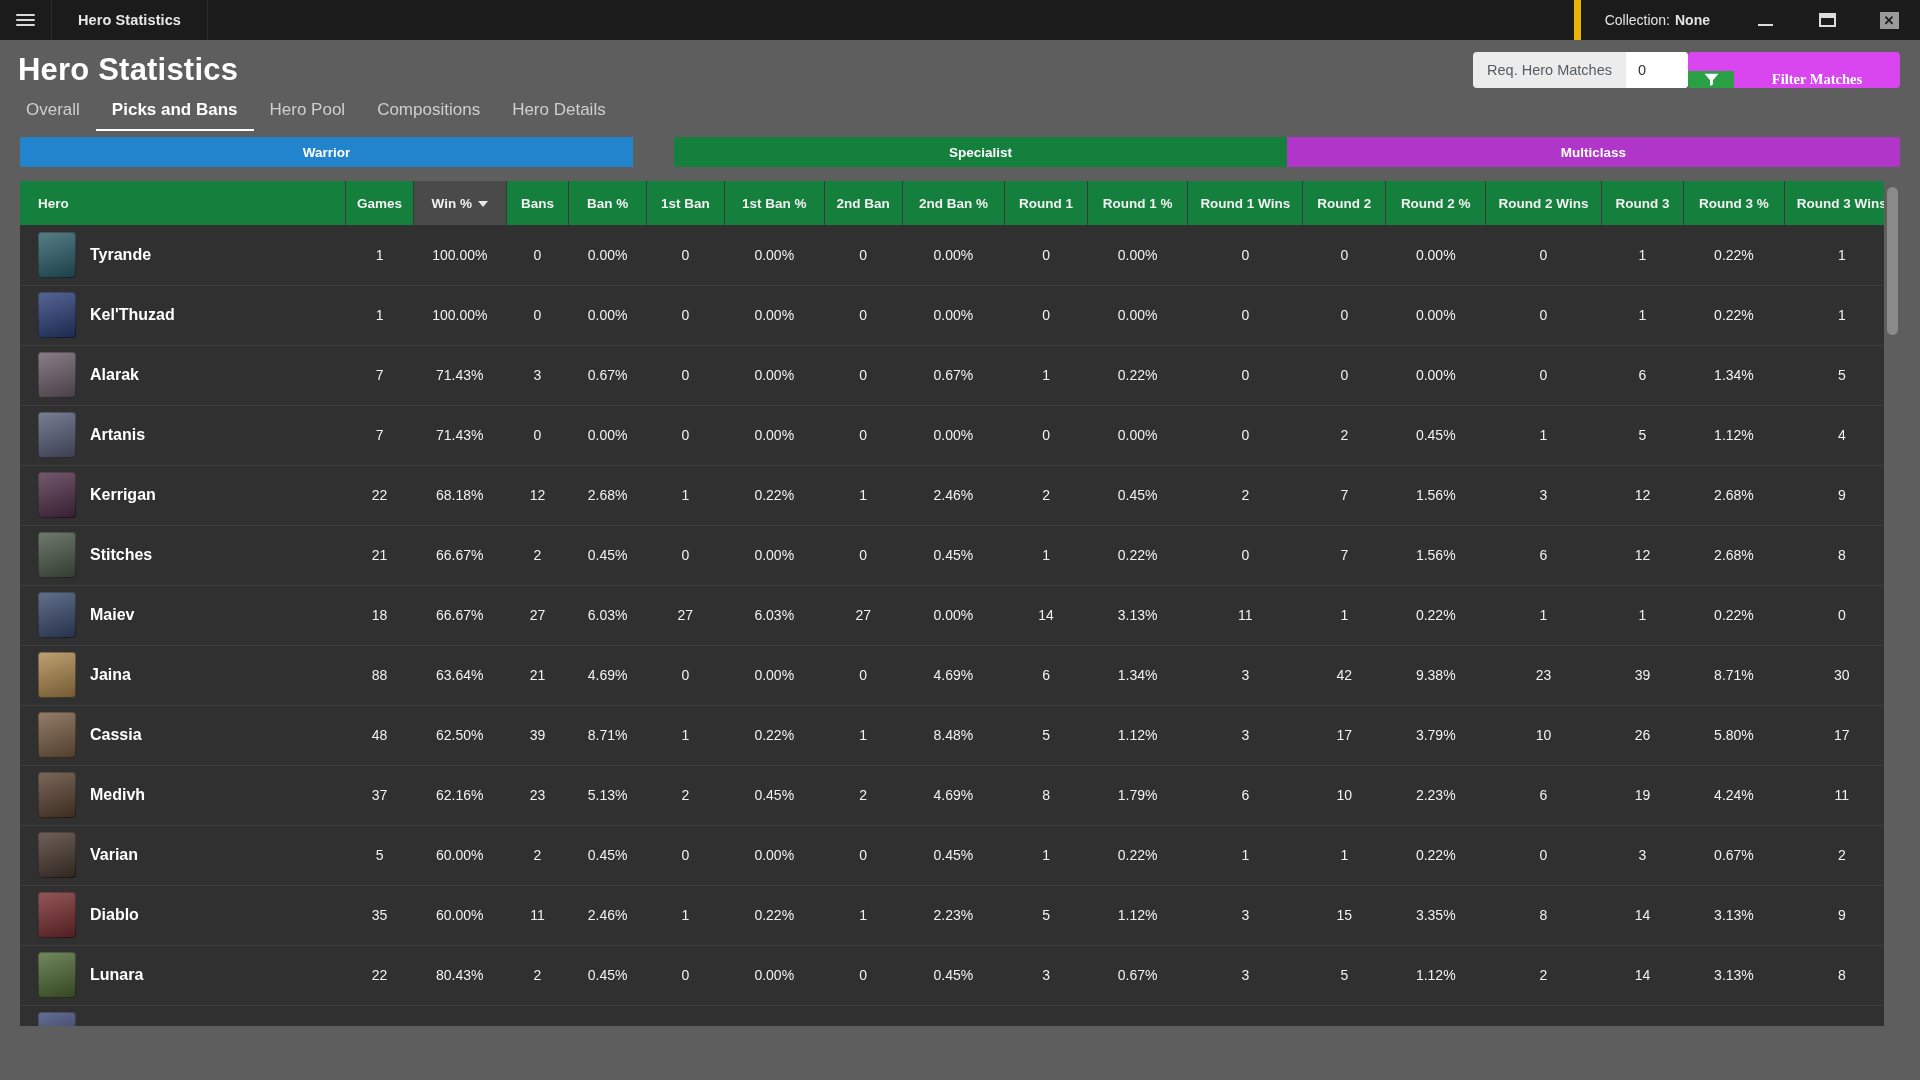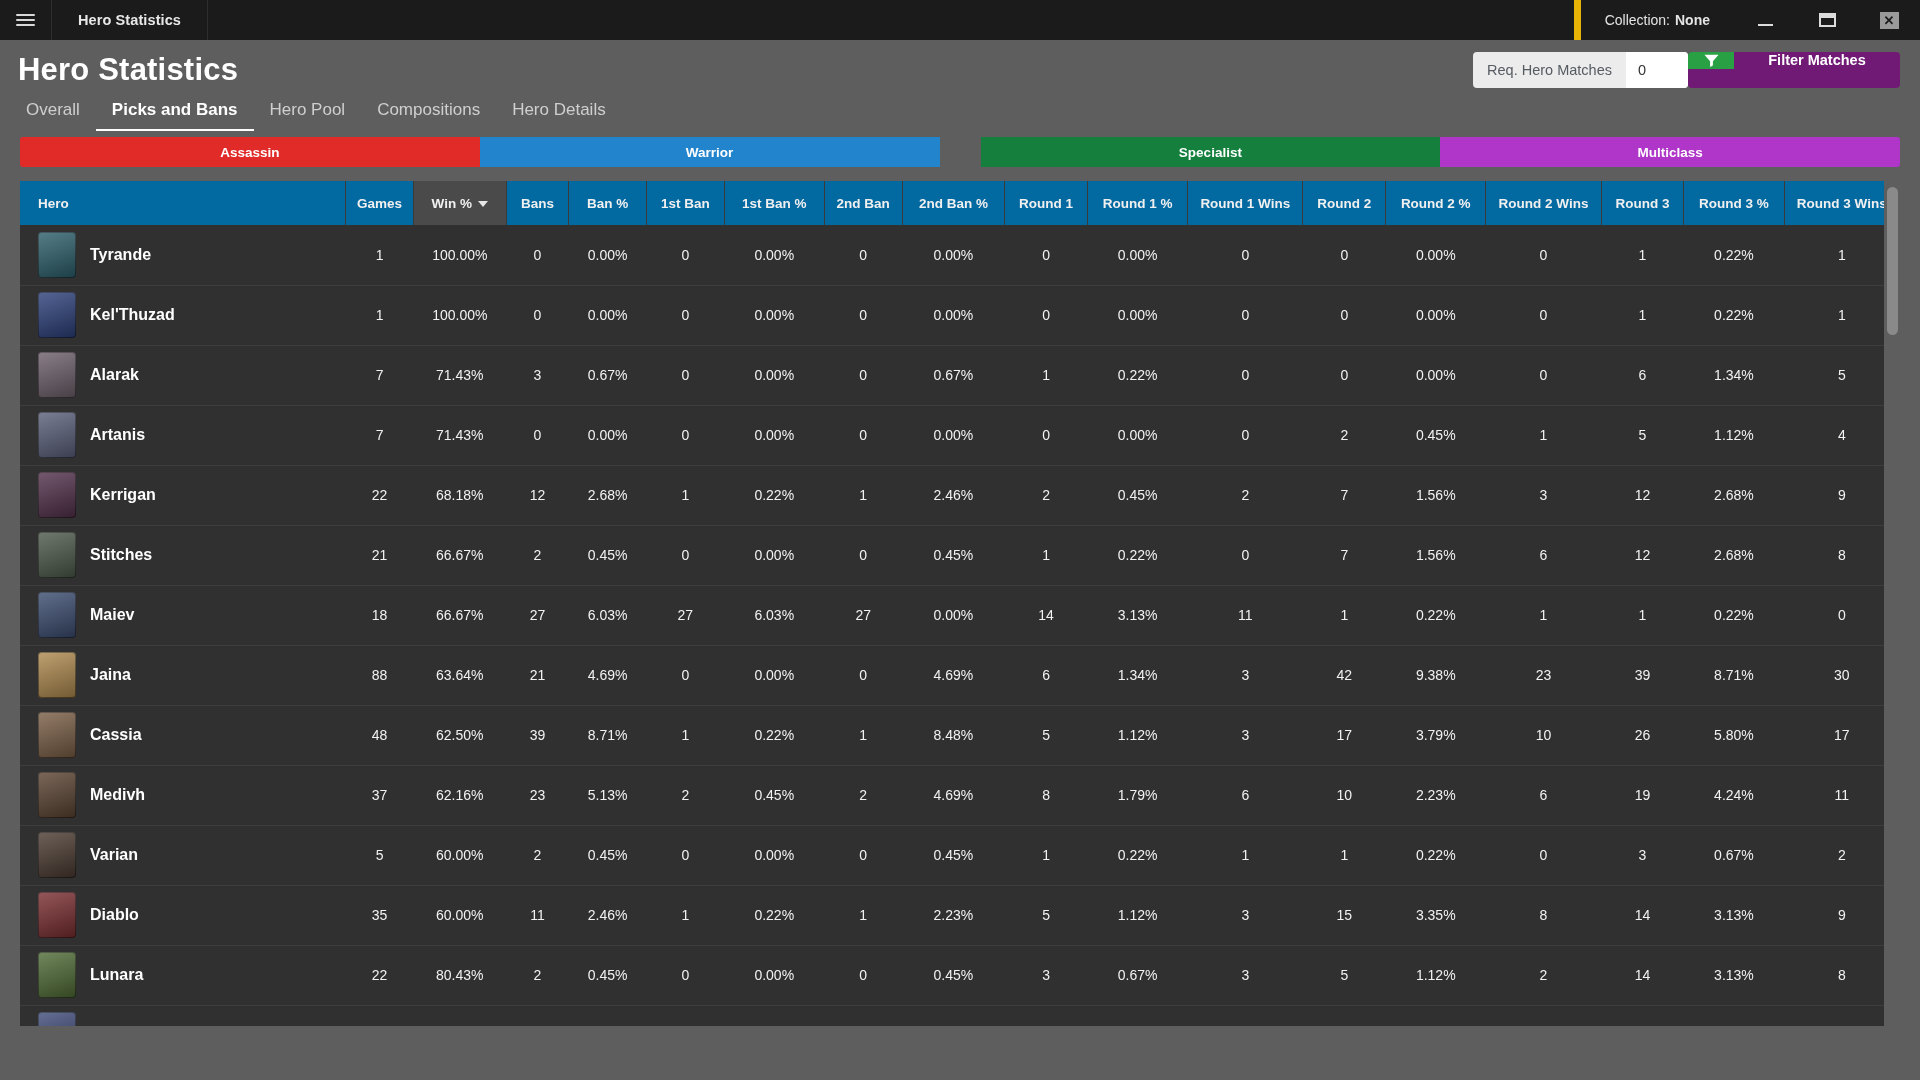--- a/index.html
+++ b/index.html
@@ -115,27 +115,28 @@
     border: none;
     background: #ffffff;
     color: #333;
     font-size: 14.5px;
     font-family: "Liberation Sans", sans-serif;
     padding: 0 12px;
     outline: none;
   }
   .filter-btn {
     display: flex;
-    align-items: flex-start;
-    background: #701a75;
+    align-items: flex-end;
+    background: #d946ef;
     border-radius: 4px;
     overflow: hidden;
     height: 36px;
     cursor: pointer;
     min-width: 212px;
+    font-family: Liberation Serif, serif;
   }
   .filter-btn .fb-icon {
     width: 46px;
     display: flex; align-items: center; justify-content: center;
     background: #28a043;
   }
   .filter-btn .fb-label {
     flex: 1;
     display: flex; align-items: center; justify-content: center;
     color: #ffffff;
@@ -164,21 +165,21 @@
   
   .table-wrap {
     margin: 14px 20px 0 20px;
     height: 845px;
     background: #303030;
     position: relative;
     overflow: hidden;
   }
   .tbl { width: 100%; border-collapse: collapse; table-layout: fixed; }
   .tbl thead th {
-    background: #0369a1;
+    background: #15803d;
     color: #f0f0f0;
     font-size: 13.5px;
     font-weight: bold;
     text-align: center;
     height: 44px;
     border-right: 1px solid #3a3a3a;
     white-space: nowrap;
     cursor: pointer;
   }
   .tbl thead th.col-hero {
@@ -284,23 +285,20 @@
         <svg width="17" height="17" viewBox="0 0 24 24" aria-hidden="true">
           <path d="M2 4h20l-8 9v6l-4 2v-8z" fill="#ffffff"></path>
         </svg>
       </span>
       <span class="fb-label">Filter Matches</span>
     </div>
   </div>
 </div>
 
 <div class="rolebar" id="rolebar">
-    <div class="role" style="background: rgb(224, 43, 40);">
-      <span>Assassin</span>
-    </div>
     <div class="role" style="background: rgb(33, 132, 205);">
       <span>Warrior</span>
     </div>
     <div class="role" style="background: #15803d; margin-left: 41px;">
       <span>Specialist</span>
     </div>
     <div class="role" style="background: rgb(176, 53, 201);">
       <span>Multiclass</span>
     </div>
   </div>

